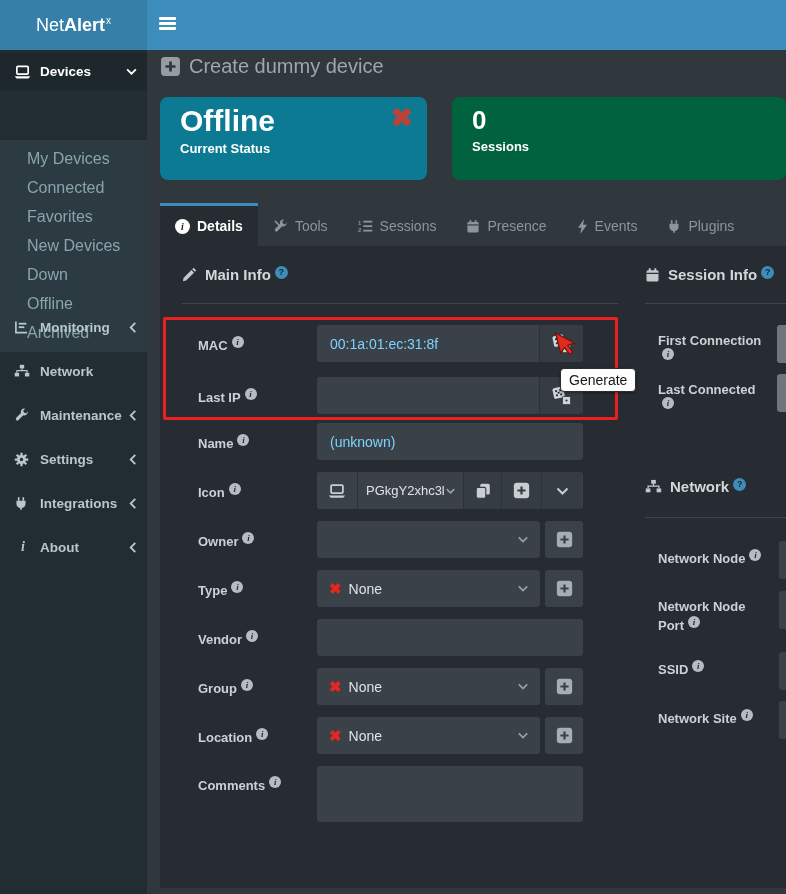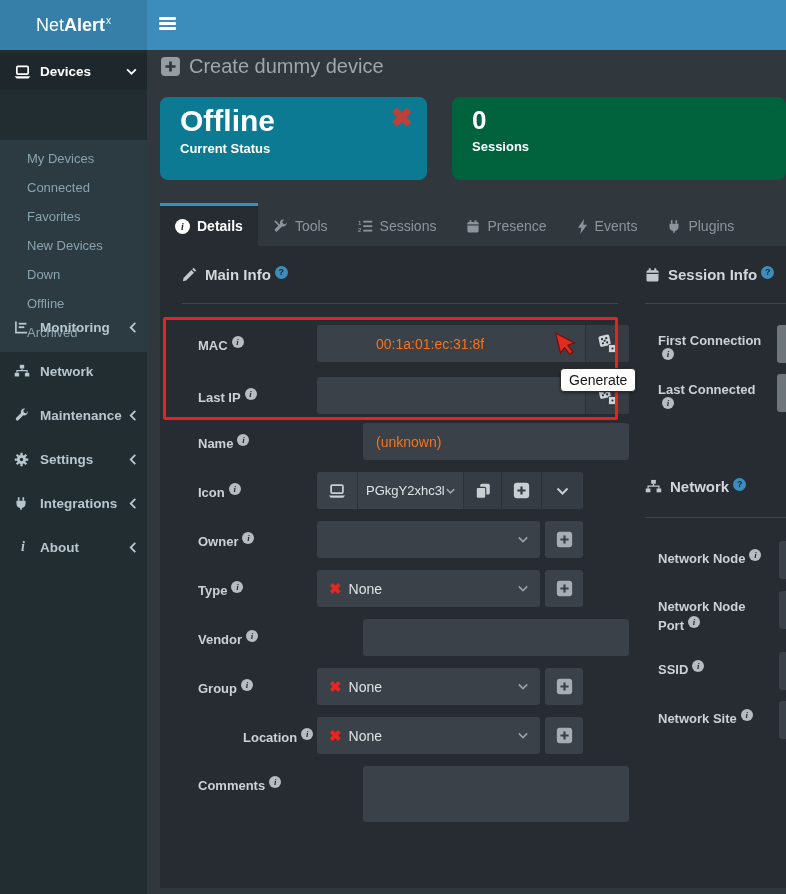--- a/index.html
+++ b/index.html
@@ -26,21 +26,21 @@
 
   
   .sidebar{position:absolute;left:0;top:50px;width:147px;height:844px;background:var(--sidebar-bg);z-index:4;}
   .side-item{position:absolute;left:0;width:147px;height:44px;display:flex;align-items:center;
              padding:0 10px 0 14px;color:var(--sidebar-text);font-size:13.5px;font-weight:600;cursor:pointer;}
   .side-item .s-icon{width:18px;margin-right:8px;display:flex;align-items:center;color:var(--sidebar-text);}
   .side-item .chev{margin-left:auto;color:var(--sidebar-text);display:flex;}
   .side-item.active{background:var(--sidebar-active-bg);color:#fff;height:37px;}
   .side-item.active .s-icon,.side-item.active .chev{color:#fff;}
   .submenu{position:absolute;left:0;top:90px;width:147px;height:212px;background:var(--submenu-bg);list-style:none;padding-top:4px;}
-  .submenu li{height:29px;line-height:29px;padding-left:27px;color:var(--submenu-text);font-size:13px;cursor:pointer;}
+  .submenu li{height:29px;line-height:29px;padding-left:27px;color:var(--submenu-text);font-size:16px;cursor:pointer;}
 
   
   .page-title{position:absolute;left:160px;top:55px;display:flex;align-items:center;color:#9fa6ac;font-size:20px;}
   .page-title .t-icon{color:#959ca2;margin-right:8px;display:flex;}
 
   
   .card{position:absolute;top:97px;height:83px;border-radius:8px;color:#fff;padding:7px 20px;}
   .card-status{left:160px;width:267px;background:var(--card-teal);}
   .card-sessions{left:452px;width:334px;background:var(--card-green);}
   .card .big{font-size:30px;font-weight:700;line-height:34px;}
@@ -64,22 +64,22 @@
   .divider{position:absolute;height:1px;background:var(--divider);}
 
   .badge-i{display:inline-block;width:12px;height:12px;border-radius:50%;background:#b6bcc1;color:#262c31;
            font-size:9px;line-height:12px;text-align:center;font-weight:700;font-family:"Liberation Serif",serif;
            font-style:italic;vertical-align:super;margin-left:4px;}
   .badge-q{display:inline-block;width:13px;height:13px;border-radius:50%;background:var(--badge-blue);color:#1d2326;
            font-size:9px;line-height:13px;text-align:center;font-weight:700;vertical-align:super;margin-left:4px;}
 
   .flabel{position:absolute;left:198px;font-size:13px;font-weight:700;color:var(--label-color);}
   .fctrl{position:absolute;left:317px;height:37px;display:flex;}
-  .tinput{background:var(--input-bg);border:none;border-radius:3px;color:#f97316;font-size:14px;
-          padding:0 13px;height:37px;outline:none;margin-left:46px;}
+  .tinput{background:var(--input-bg);border:none;border-radius:3px;color:#7dd3fc;font-size:14px;
+          padding:0 13px;height:37px;outline:none;}
   .igroup{display:flex;background:var(--input-bg);border-radius:3px;overflow:hidden;height:37px;}
   .igroup>*{border-right:1px solid #2b3136;}
   .igroup>*:last-child{border-right:none;}
   .ibtn{display:flex;align-items:center;justify-content:center;background:#353c43;color:#c9ced3;cursor:pointer;}
   .sel{display:flex;align-items:center;background:var(--input-bg);border-radius:3px;color:#dfe3e6;
        font-size:14px;padding:0 12px;cursor:pointer;position:relative;}
   .sel .caret{margin-left:auto;color:#9aa1a7;display:flex;}
   .xr{color:#e8251f;font-weight:700;margin-right:7px;font-size:15px;}
   .plusbtn{width:38px;height:37px;margin-left:5px;background:var(--input-bg);border-radius:3px;display:flex;
            align-items:center;justify-content:center;color:#a6adb3;cursor:pointer;}
@@ -454,21 +454,21 @@
         </span>
     </div>
     <div class="plusbtn">
       <svg width="17" height="17" viewBox="0 0 20 20">
           <rect x="1" y="1" width="18" height="18" rx="3.5" fill="currentColor"></rect>
           <path d="M10 5.2v9.6M5.2 10h9.6" stroke="#3a4149" stroke-width="2.6"></path>
         </svg>
     </div>
   </div>
 
-  <div class="flabel" style="top:728px;margin-left:45px;"><span>Location</span><span class="badge-i">i</span></div>
+  <div class="flabel" style="top:728px;"><span>Location</span><span class="badge-i">i</span></div>
   <div class="fctrl" style="top:717px;">
     <div class="sel" style="width:223px;">
       <span class="xr">✖</span>
       <span>None</span>
       <span class="caret">
           <svg width="10" height="7" viewBox="0 0 12 8">
             <path d="M1 1.5l5 5 5-5" stroke="currentColor" stroke-width="2" fill="none"></path>
           </svg>
         </span>
     </div>

